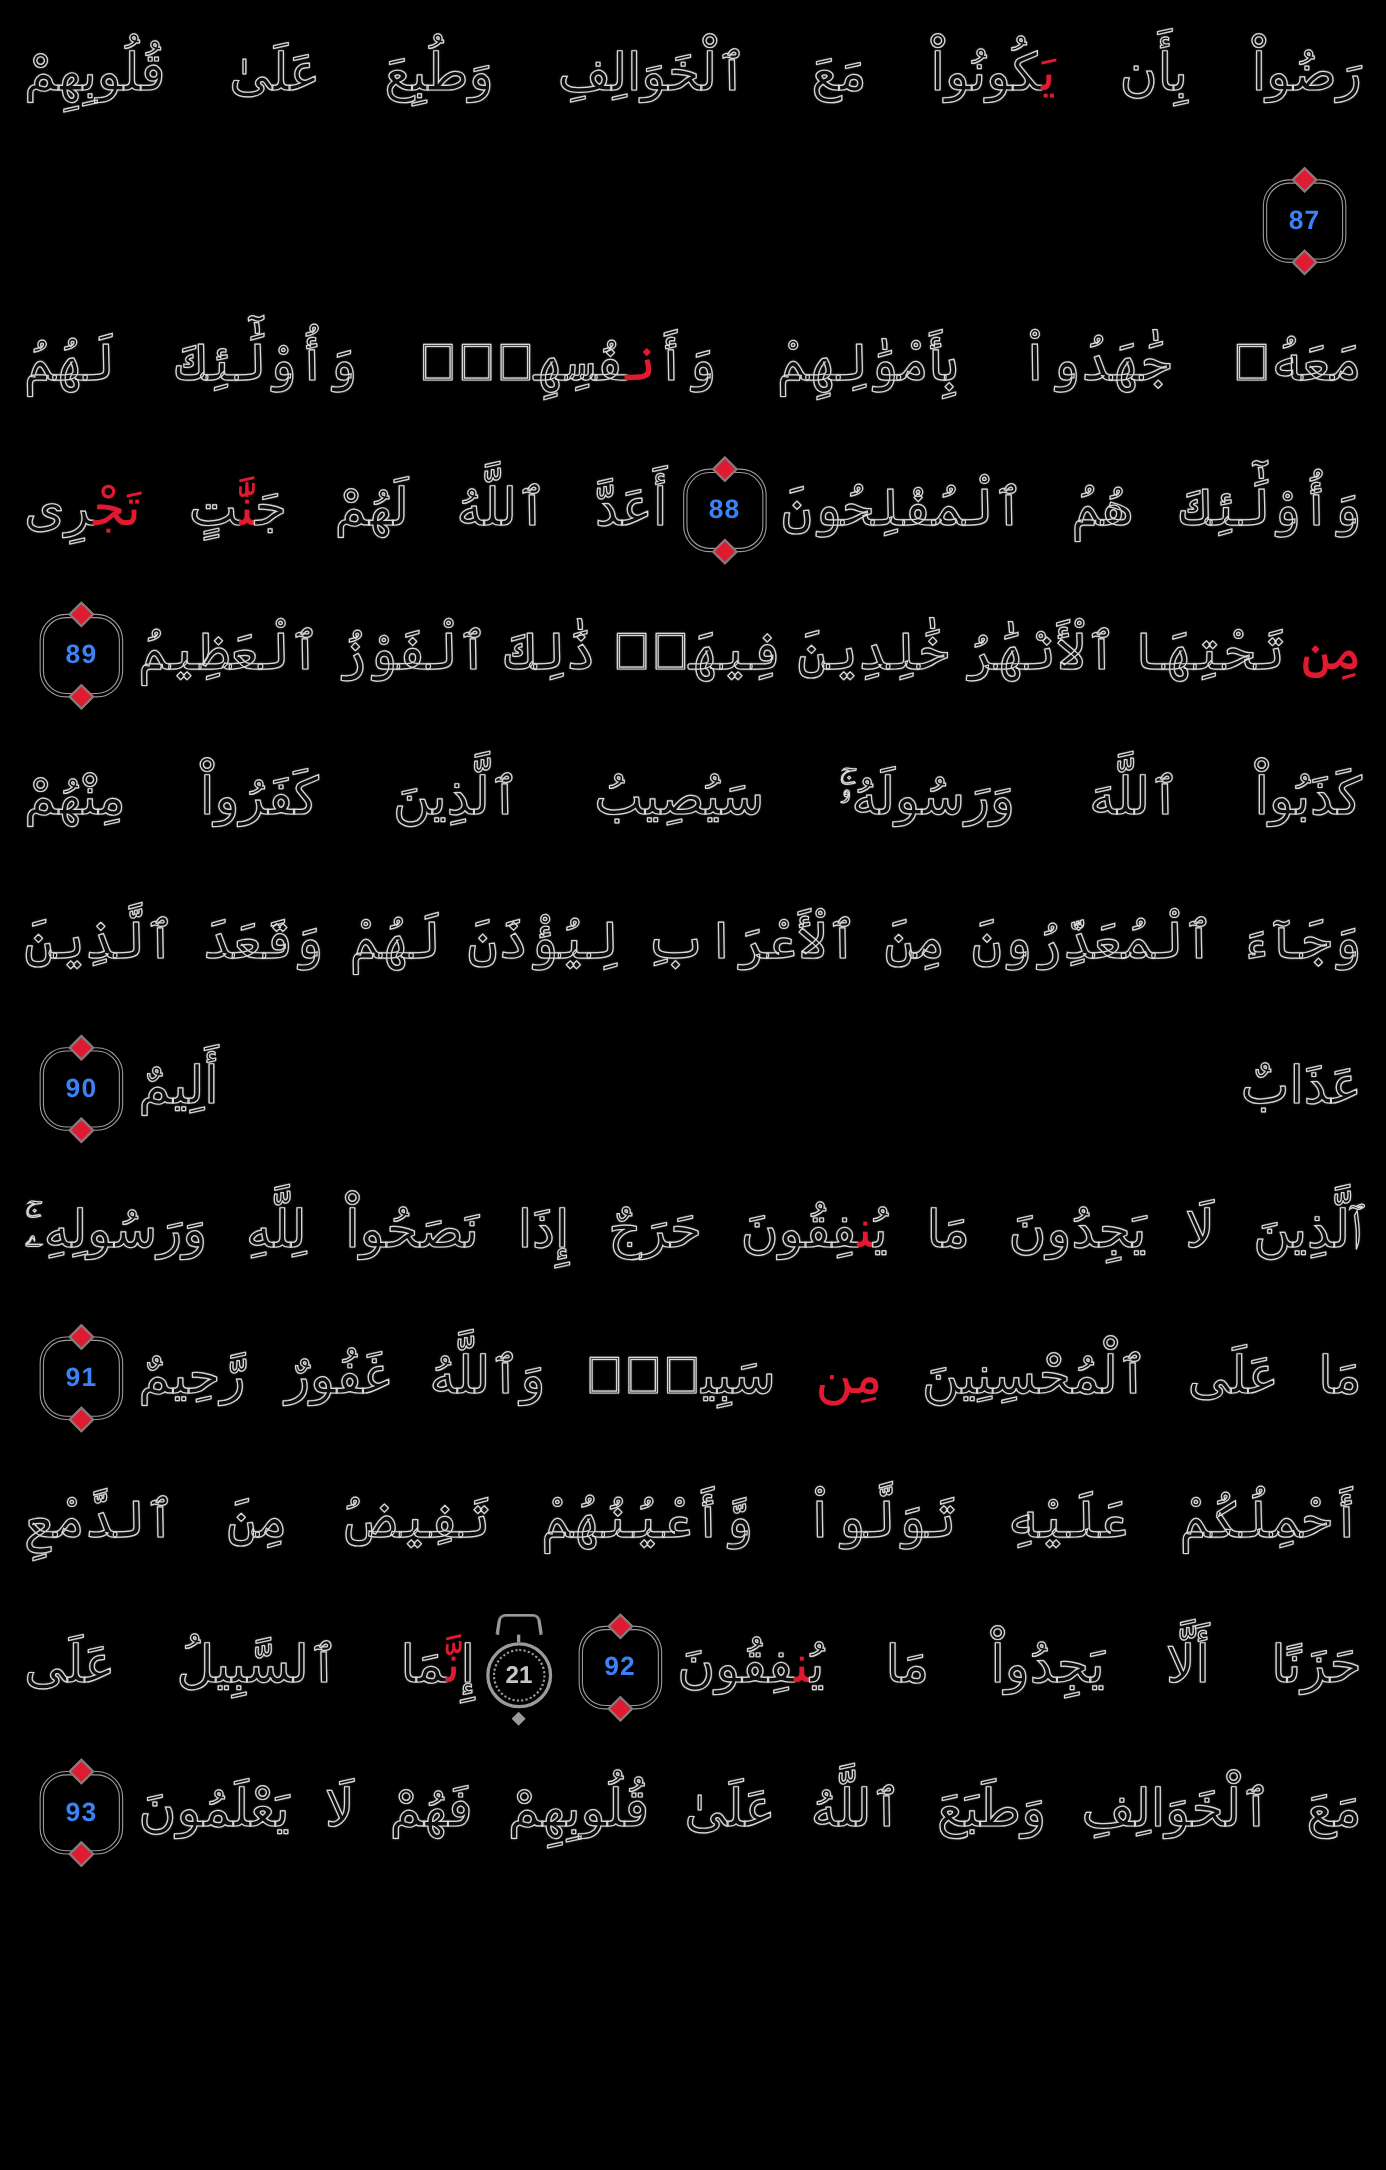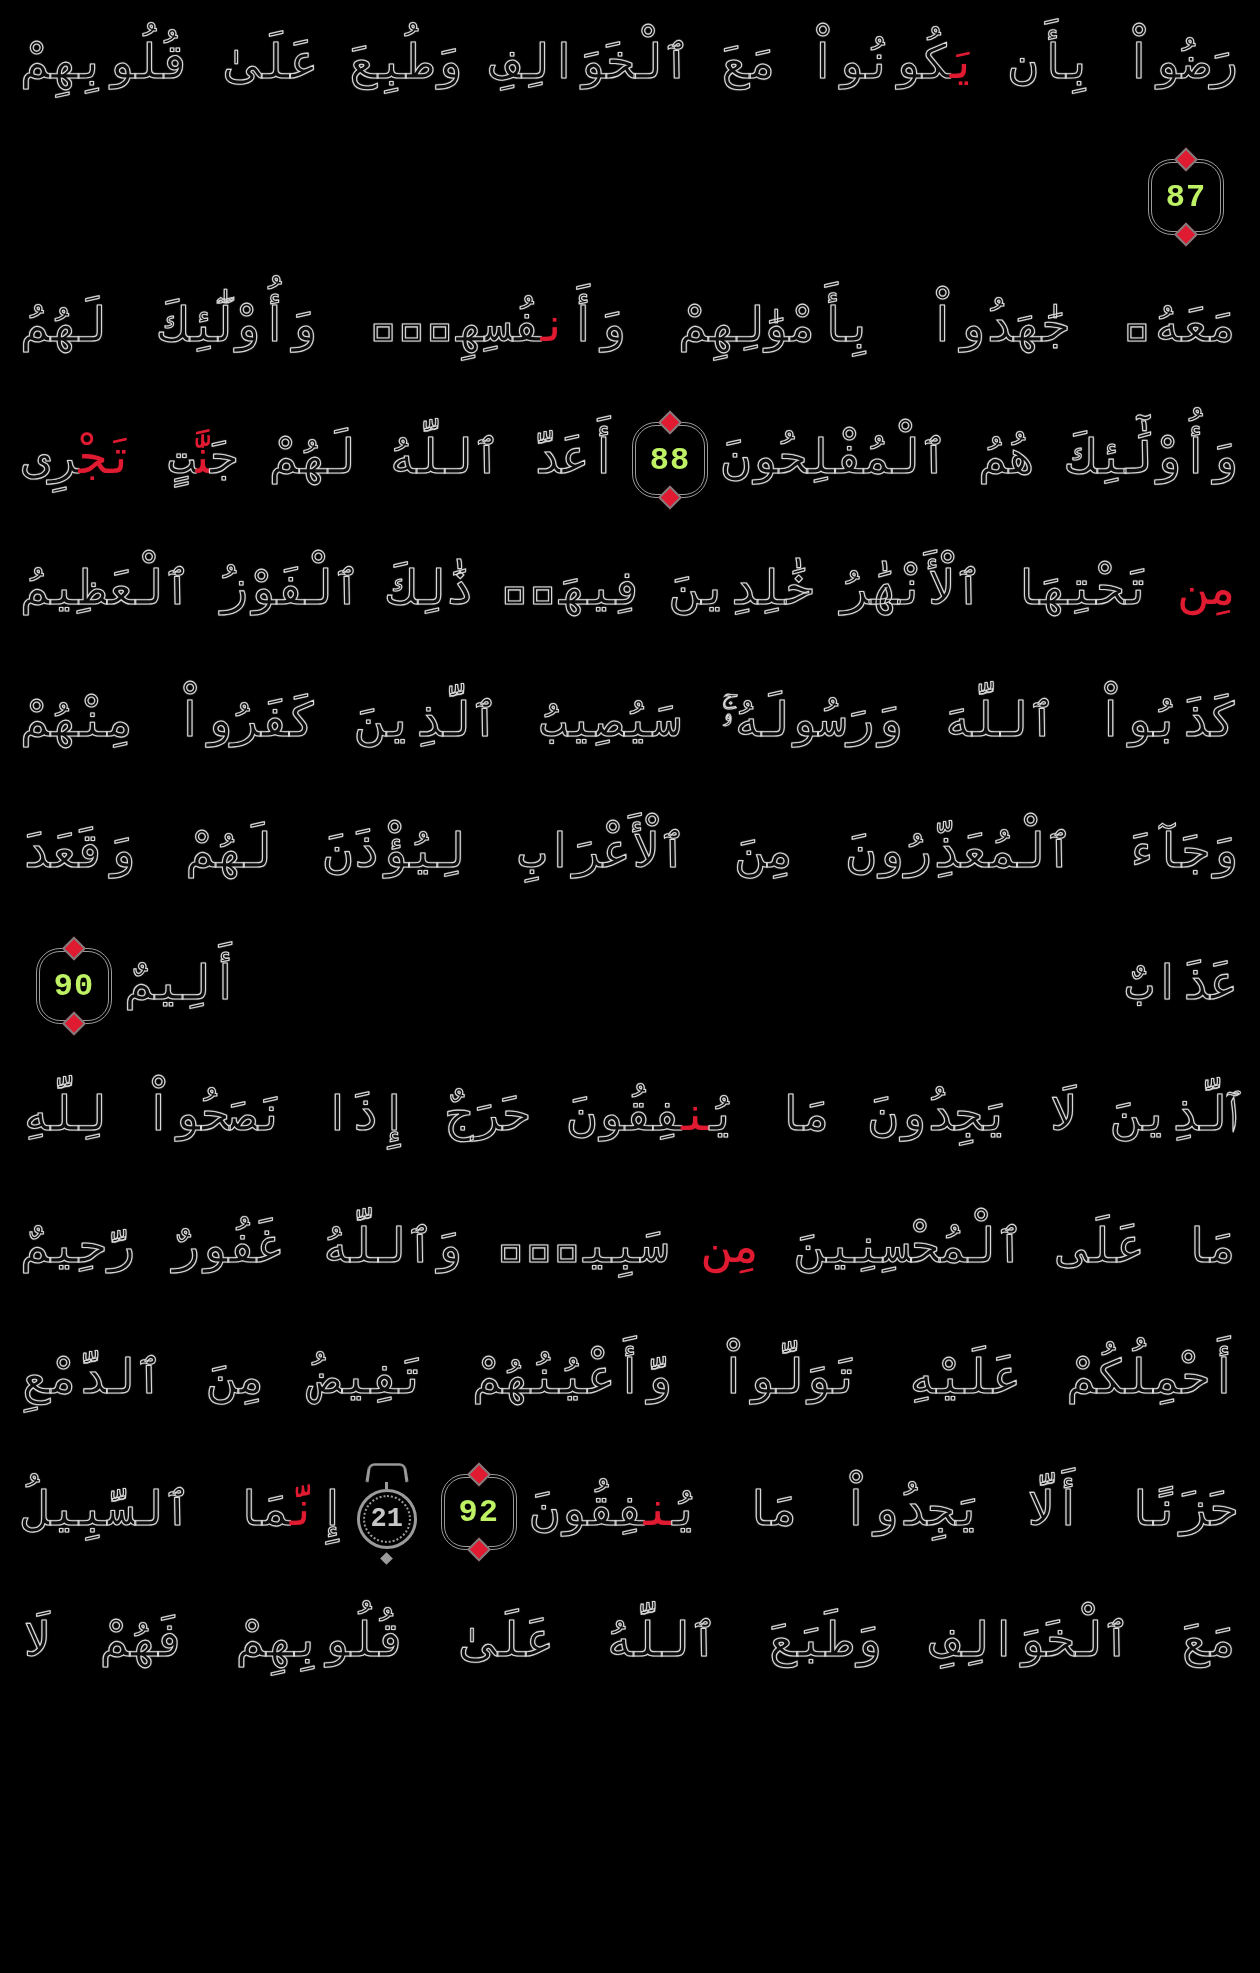--- a/index.html
+++ b/index.html
@@ -1,18 +1,18 @@
 <!DOCTYPE html>
 <html lang="ar" dir="rtl"><head>
 <meta charset="utf-8">
 <style>
   html,body{margin:0;padding:0;background:#000;}
   .page{
     position:relative;width:1260px;height:1973px;background:#000000;
-    overflow:hidden;font-family:Liberation Mono, monospace;margin:0 auto;
+    overflow:hidden;font-family:Liberation Sans, sans-serif;margin:0 auto;
   }
   .line{
     direction:rtl;height:131.5px;line-height:131.5px;padding:0 22px;
     text-align:justify;text-align-last:justify;overflow:hidden;
     font-size:47px;color:#0d0d0d;
     -webkit-text-stroke:1.1px #d9d9d9;
     text-shadow:0 0 2px rgba(222,222,222,.85),0 0 1px rgba(222,222,222,.9);
   }
   .seg{white-space:pre-wrap;}
   .red{
@@ -27,42 +27,42 @@
     background:transparent;
   }
   .vmark::before,.vmark::after{
     content:"";position:absolute;left:50%;width:13px;height:13px;
     background:#e01b31;border:2px solid #7d7d7d;
     transform:translateX(-50%) rotate(45deg);
   }
   .vmark::before{top:-12px}
   .vmark::after{bottom:-12px}
   .vnum{
-    font-size:32px;font-weight:bold;color:#bef264;direction:ltr;
+    font-size:24px;font-weight:bold;color:#3b82f6;direction:ltr;
     -webkit-text-stroke-width:0;text-shadow:none;letter-spacing:1px;
   }
   
   .hizb{
     display:inline-flex;flex-direction:column;align-items:center;
     margin:0 10px;vertical-align:middle;line-height:normal;
   }
   .hizb-crown{
     width:34px;height:17px;border:3px solid #9a9a9a;border-bottom:none;
     border-radius:7px 7px 2px 2px;transform:perspective(40px) rotateX(18deg);
   }
   .hizb-stem{width:3px;height:7px;background:#9a9a9a;}
   .hizb-circle{
     width:54px;height:54px;border:3px solid #9a9a9a;border-radius:50%;
     display:flex;align-items:center;justify-content:center;position:relative;
   }
   .hizb-circle::before{
     content:"";position:absolute;inset:3px;border:2px dotted #9a9a9a;border-radius:50%;
   }
   .hizb-num{
-    font-size:27px;font-weight:bold;color:#c6c6c6;direction:ltr;
+    font-size:22px;font-weight:bold;color:#c6c6c6;direction:ltr;
     -webkit-text-stroke-width:0;text-shadow:none;
   }
   .hizb-finial{width:9px;height:9px;background:#9a9a9a;transform:rotate(45deg);margin-top:5px;}
 </style>
 </head>
 <body>
 
 <div class="page">
 
   <div class="line"><span class="seg">رَضُواْ بِأَن </span><span class="seg red">يَ‍</span><span class="seg">‍كُونُواْ مَعَ ٱلْخَوَالِفِ وَطُبِعَ عَلَىٰ قُلُوبِهِمْ</span></div>

